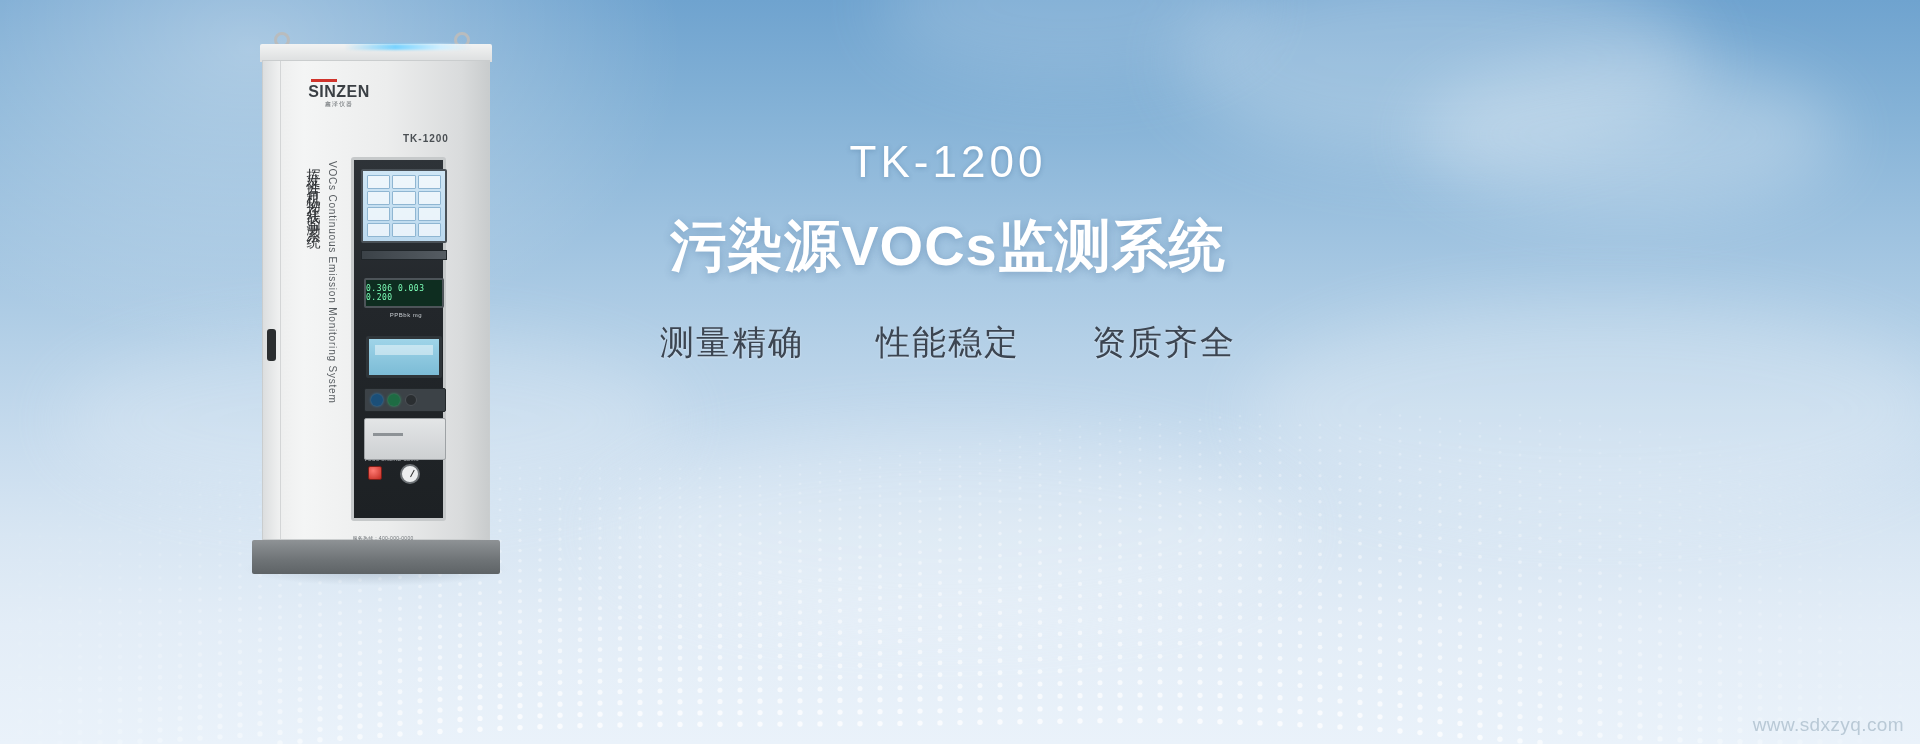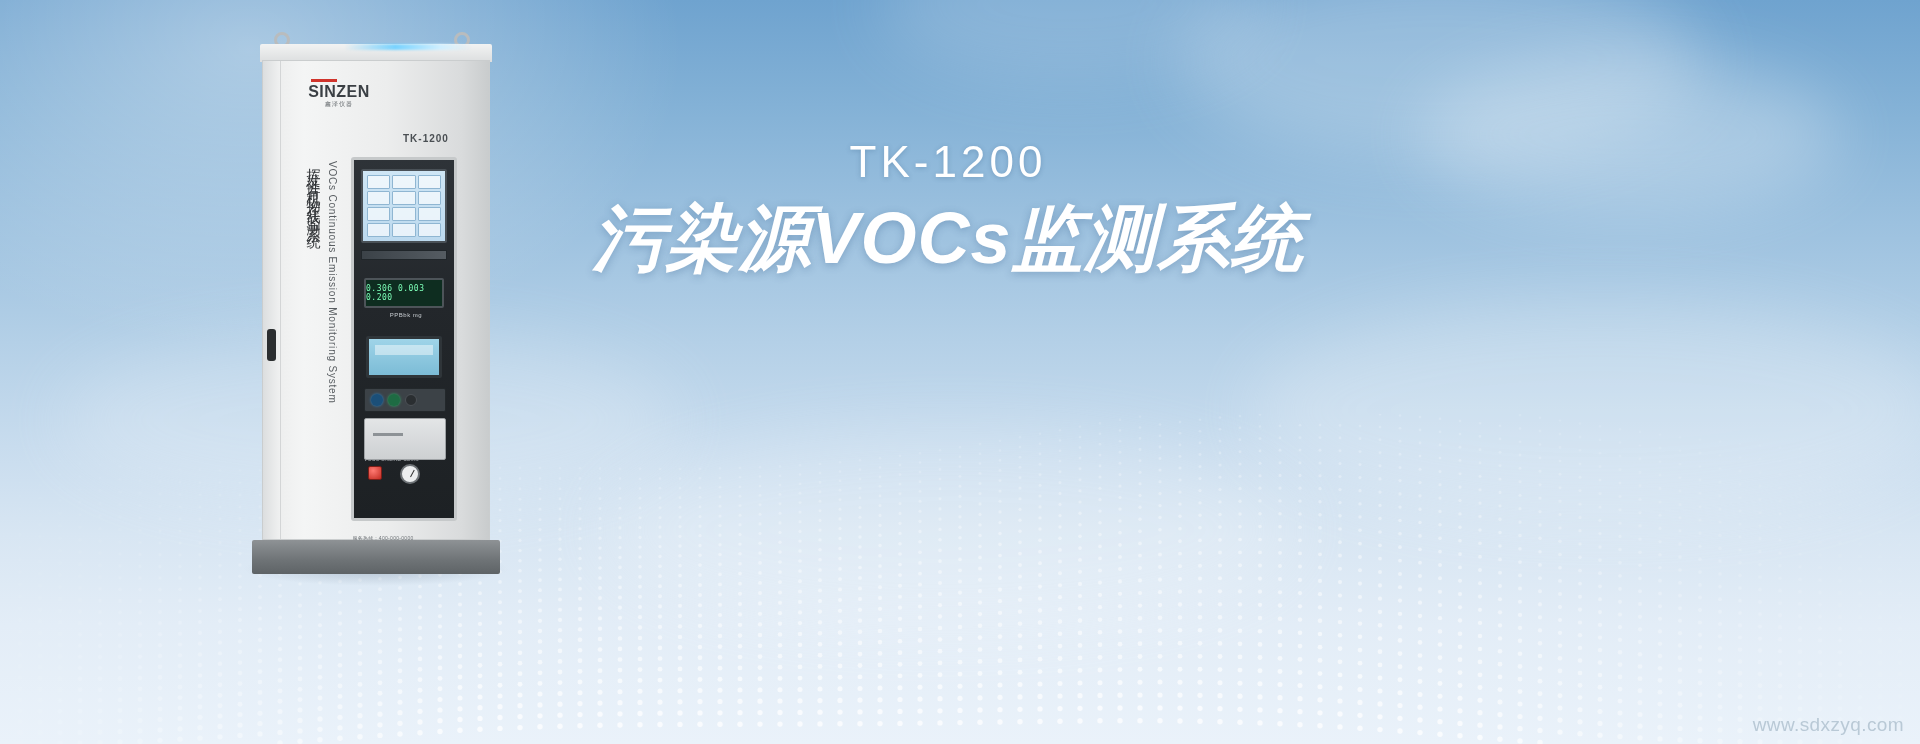--- a/index.html
+++ b/index.html
@@ -45,26 +45,25 @@
   .textblock{
     position:absolute; left:548px; top:140px; width:800px;
     text-align:center; color:#fff;
   }
   .model{
     font-size:44px; letter-spacing:4px; color:#ffffff;
     font-weight:400; line-height:1;
     text-shadow:0 1px 5px rgba(40,80,120,.28);
   }
   .headline{
-    margin-top:16px;
-    font-size:72px; font-weight:700; letter-spacing:1px; line-height:1.08;
+    margin-top:32px;
+    font-size:56px; font-weight:700; letter-spacing:1px; line-height:1.08;
     color:#ffffff;
     text-shadow:0 2px 9px rgba(40,80,125,.30);
     white-space:nowrap;
-    font-style:italic;
   }
   .taglines{
     margin-top:44px;
     display:flex; justify-content:center; gap:72px;
     color:#3c4551; font-size:34px; letter-spacing:2px;
   }
   .taglines span{ text-shadow:0 1px 2px rgba(255,255,255,.45); }
 
   
   .cabinet-wrap{ position:absolute; left:252px; top:20px; width:250px; height:560px; }
@@ -125,21 +124,21 @@
     writing-mode:vertical-rl; text-orientation:upright;
     font-size:14px; color:#2f3235; letter-spacing:6px; line-height:1.1;
   }
   .v-en{
     position:absolute; left:64px; top:100px;
     writing-mode:vertical-rl;
     font-size:10px; color:#575c60; letter-spacing:.8px;
   }
   
   .window{
-    position:absolute; left:88px; top:96px; width:106px; height:364px;
+    position:absolute; left:88px; top:96px; width:95px; height:364px;
     background:linear-gradient(to bottom,#2e3338,#23272b 40%,#1d2124);
     border:3px solid #c6c9ca; border-radius:3px;
   }
   .hmi{
     position:absolute; left:7px; top:9px; width:86px; height:74px;
     background:linear-gradient(to bottom,#cfe6f5,#bcd9ee);
     border:2px solid #4a5157; border-radius:2px;
     display:grid; grid-template-columns:1fr 1fr 1fr; grid-template-rows:repeat(4,1fr);
     gap:2px; padding:4px;
   }
@@ -2750,16 +2749,21 @@
         <div>Shandong SINZEN EXPERIMENT Co., LTD</div>
       </div>
     </div>
 
     <div class="cab-base"></div>
   </div>
 
   <div class="textblock">
     <div class="model">TK-1200</div>
     <div class="headline">污染源VOCs监测系统</div>
+    <div class="taglines">
+      <span>测量精确</span>
+      <span>性能稳定</span>
+      <span>资质齐全</span>
+    </div>
   </div>
 
   <div class="watermark">www.sdxzyq.com</div>
 </div>
 
 </body></html>

